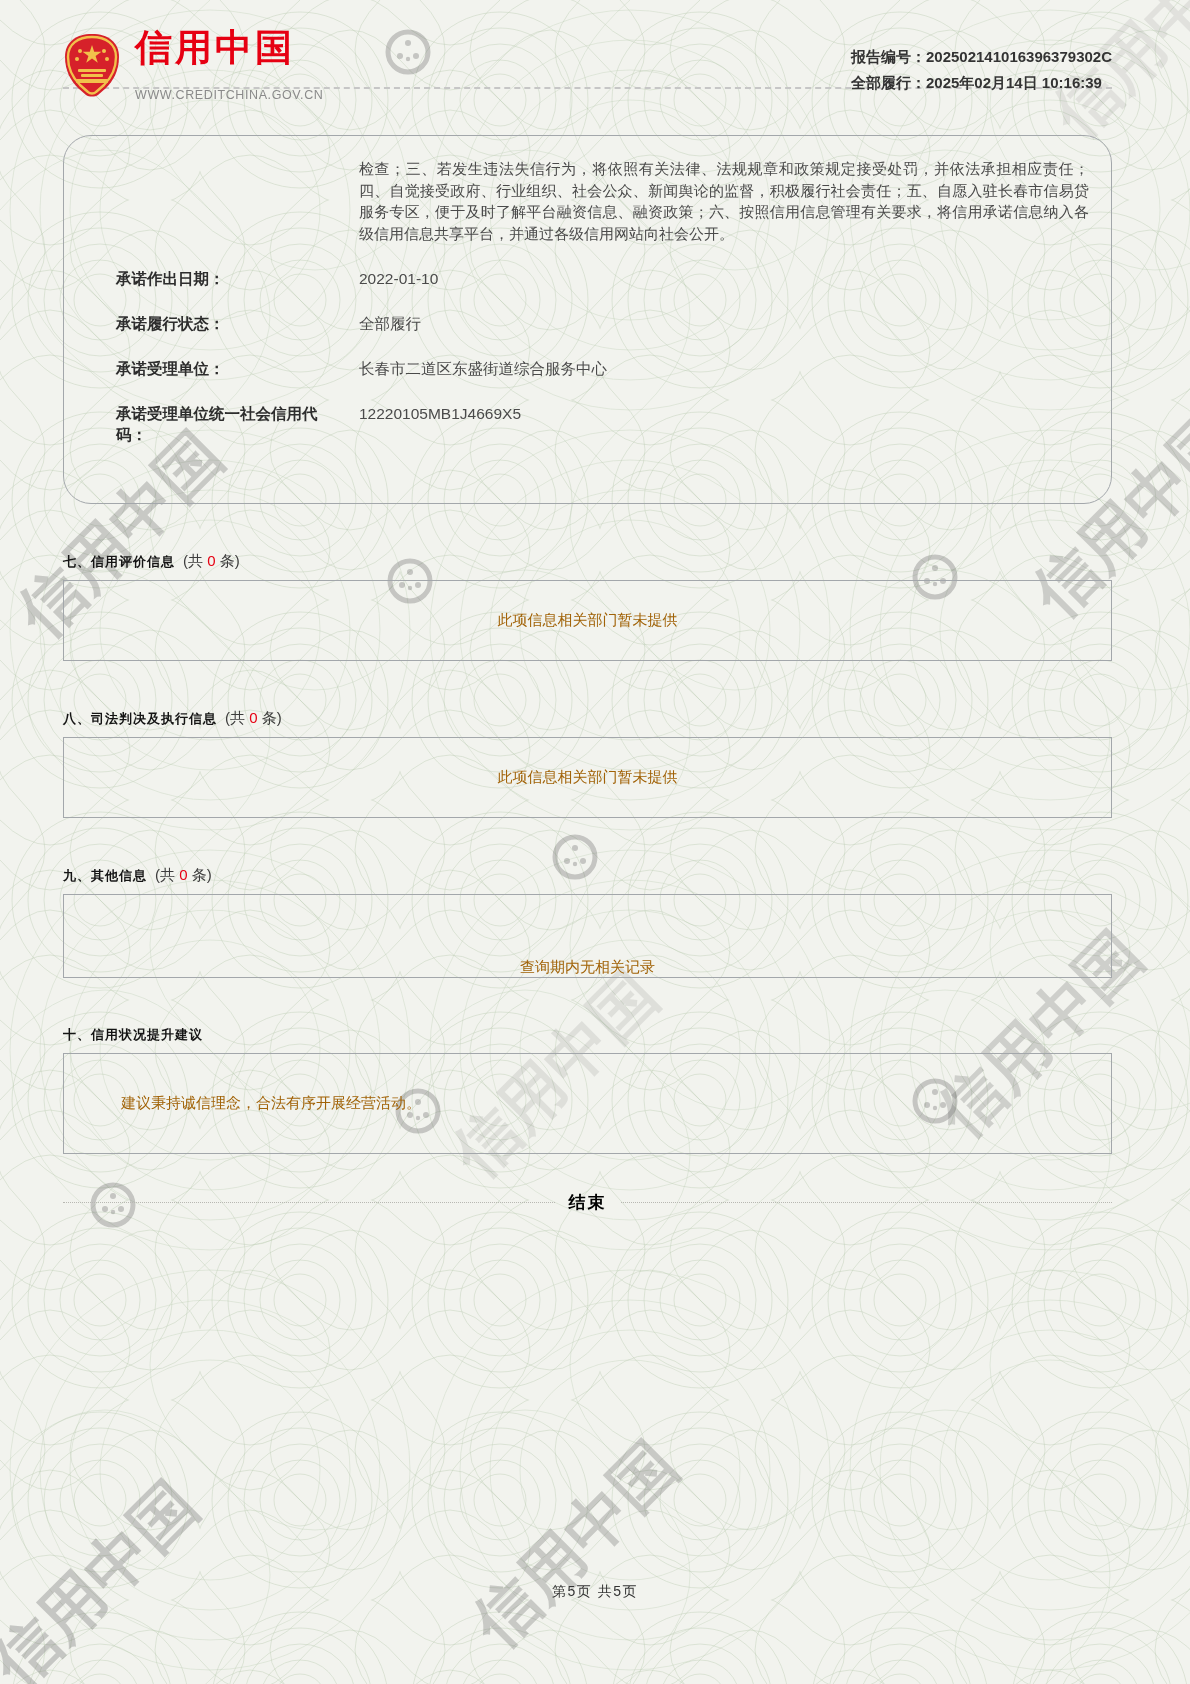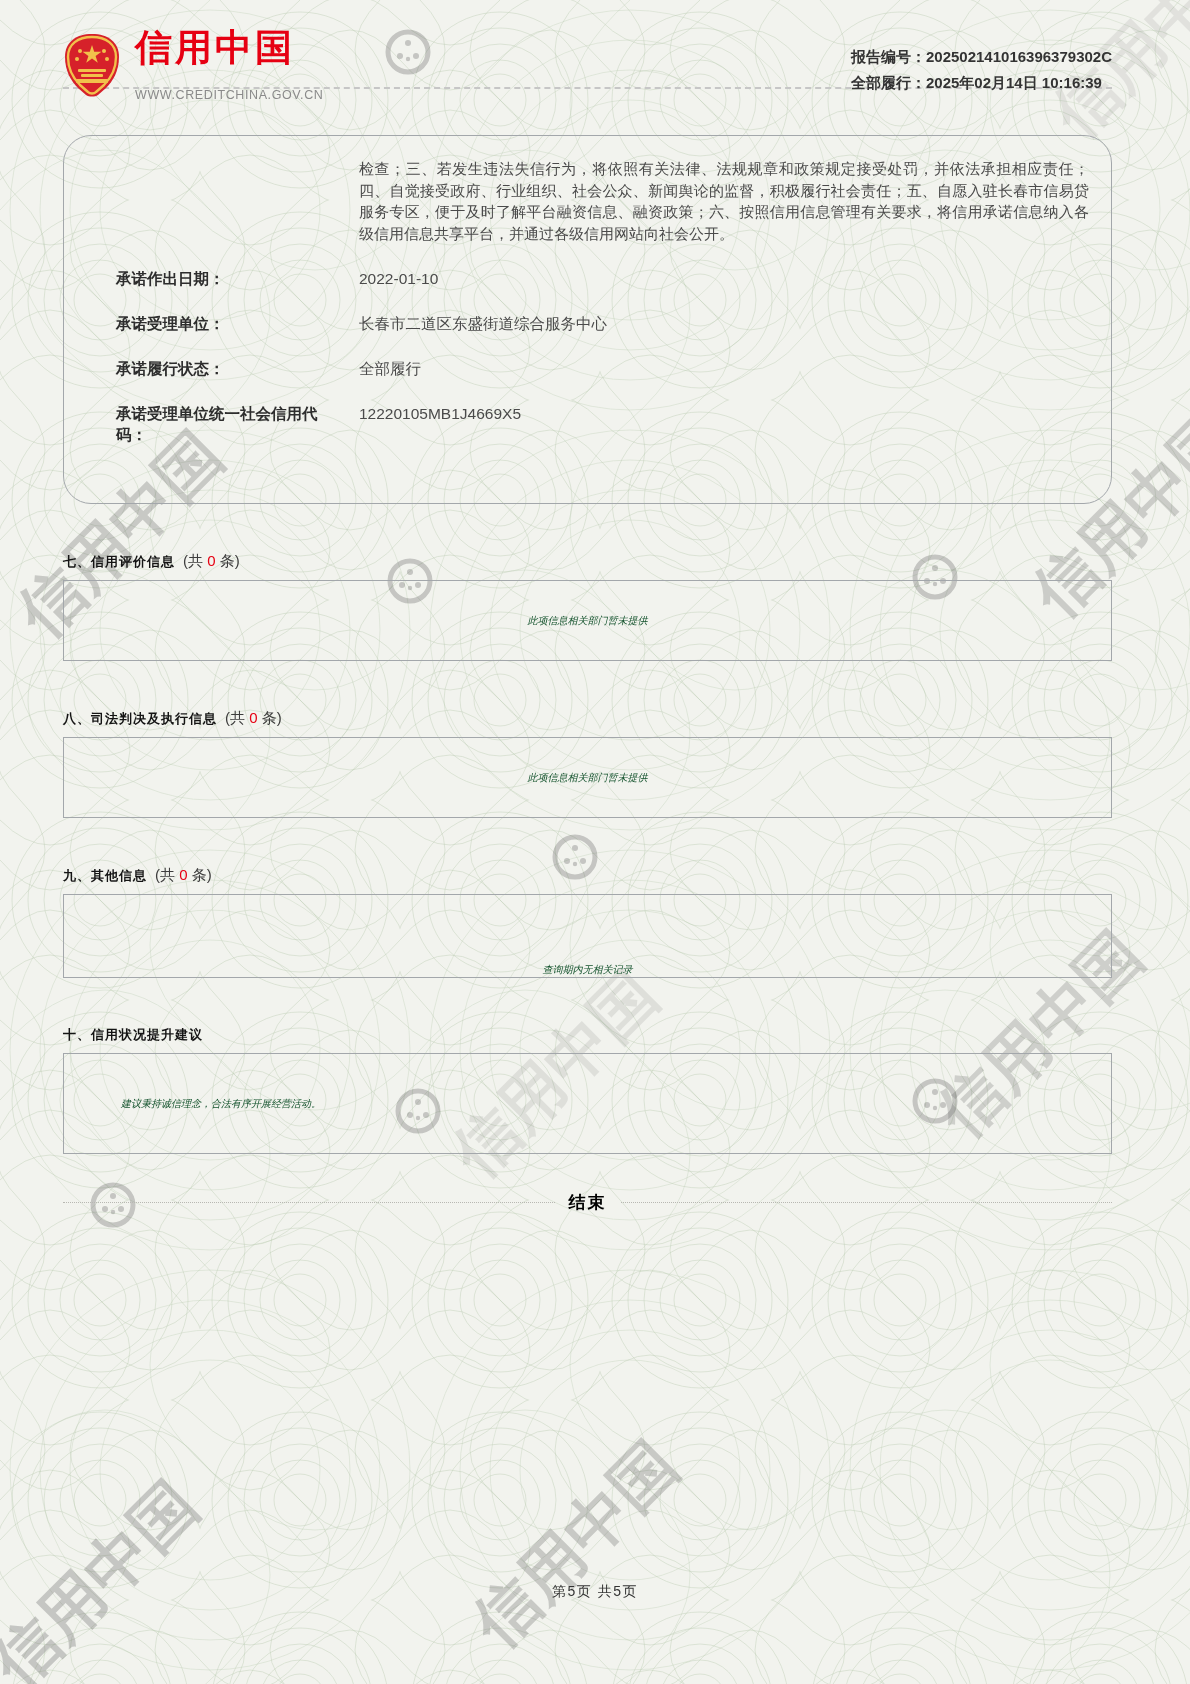--- a/index.html
+++ b/index.html
@@ -26,21 +26,21 @@
   .paragraph { margin-left:295px; margin-right:22px; font-size:15px; line-height:21.5px; color:#4a4a4a; text-align:justify; }
   .row { display:flex; margin-top:24px; padding-left:52px; font-size:15.5px; line-height:21px; }
   .row-label { width:206px; margin-right:37px; flex:none; font-weight:bold; color:#2d2d2d; }
   .row-value { flex:1; padding-right:20px; color:#4a4a4a; }
 
   
   .sec-head { margin-top:48px; margin-bottom:9px; display:flex; align-items:baseline; }
   .sec-title { font-size:13px; font-weight:bold; color:#141414; letter-spacing:1px; }
   .sec-count { font-size:15px; color:#3d3d3d; margin-left:8px; }
   .red { color:#e60012; }
-  .sec-box { height:81px; display:flex; align-items:center; justify-content:center; font-size:10px; color:#14532d;font-style:italic; }
+  .sec-box { height:81px; display:flex; align-items:center; justify-content:center; font-size:15px; color:#a16207; }
   .sec-box.tall { height:84px;align-items:flex-end; }
   .sec-box.advice { height:101px; justify-content:flex-start; padding-left:57px; }
 
   
   .end-row { margin-top:37px; display:flex; align-items:center; }
   .end-line { flex:1; border-top:1px dotted #b8b8b2; }
   .end-text { font-size:17px; font-weight:bold; color:#000000; padding:0 14px; letter-spacing:2px; }
 
   
   .footer { position:absolute; left:0; right:0; top:1583px; text-align:center; font-size:14px; color:#333; letter-spacing:1.5px; z-index:1; }
@@ -142,26 +142,26 @@
     </div>
     <hr class="dashed-sep">
 
     <div class="box box-commitment">
       <div class="paragraph">检查；三、若发生违法失信行为，将依照有关法律、法规规章和政策规定接受处罚，并依法承担相应责任；四、自觉接受政府、行业组织、社会公众、新闻舆论的监督，积极履行社会责任；五、自愿入驻长春市信易贷服务专区，便于及时了解平台融资信息、融资政策；六、按照信用信息管理有关要求，将信用承诺信息纳入各级信用信息共享平台，并通过各级信用网站向社会公开。</div>
       <div class="row">
         <div class="row-label">承诺作出日期：</div>
         <div class="row-value">2022-01-10</div>
       </div>
       <div class="row">
+        <div class="row-label">承诺履行状态：</div>
+        <div class="row-value">全部履行</div>
+      </div>
+      <div class="row">
         <div class="row-label">承诺受理单位：</div>
         <div class="row-value">长春市二道区东盛街道综合服务中心</div>
-      </div>
-      <div class="row">
-        <div class="row-label">承诺履行状态：</div>
-        <div class="row-value">全部履行</div>
       </div>
       <div class="row">
         <div class="row-label">承诺受理单位统一社会信用代码：</div>
         <div class="row-value">12220105MB1J4669X5</div>
       </div>
     </div>
 
     <div class="sec-head">
       <span class="sec-title">七、信用评价信息</span>
       <span class="sec-count"><span>(共 </span><span class="red">0</span><span> 条)</span></span>

